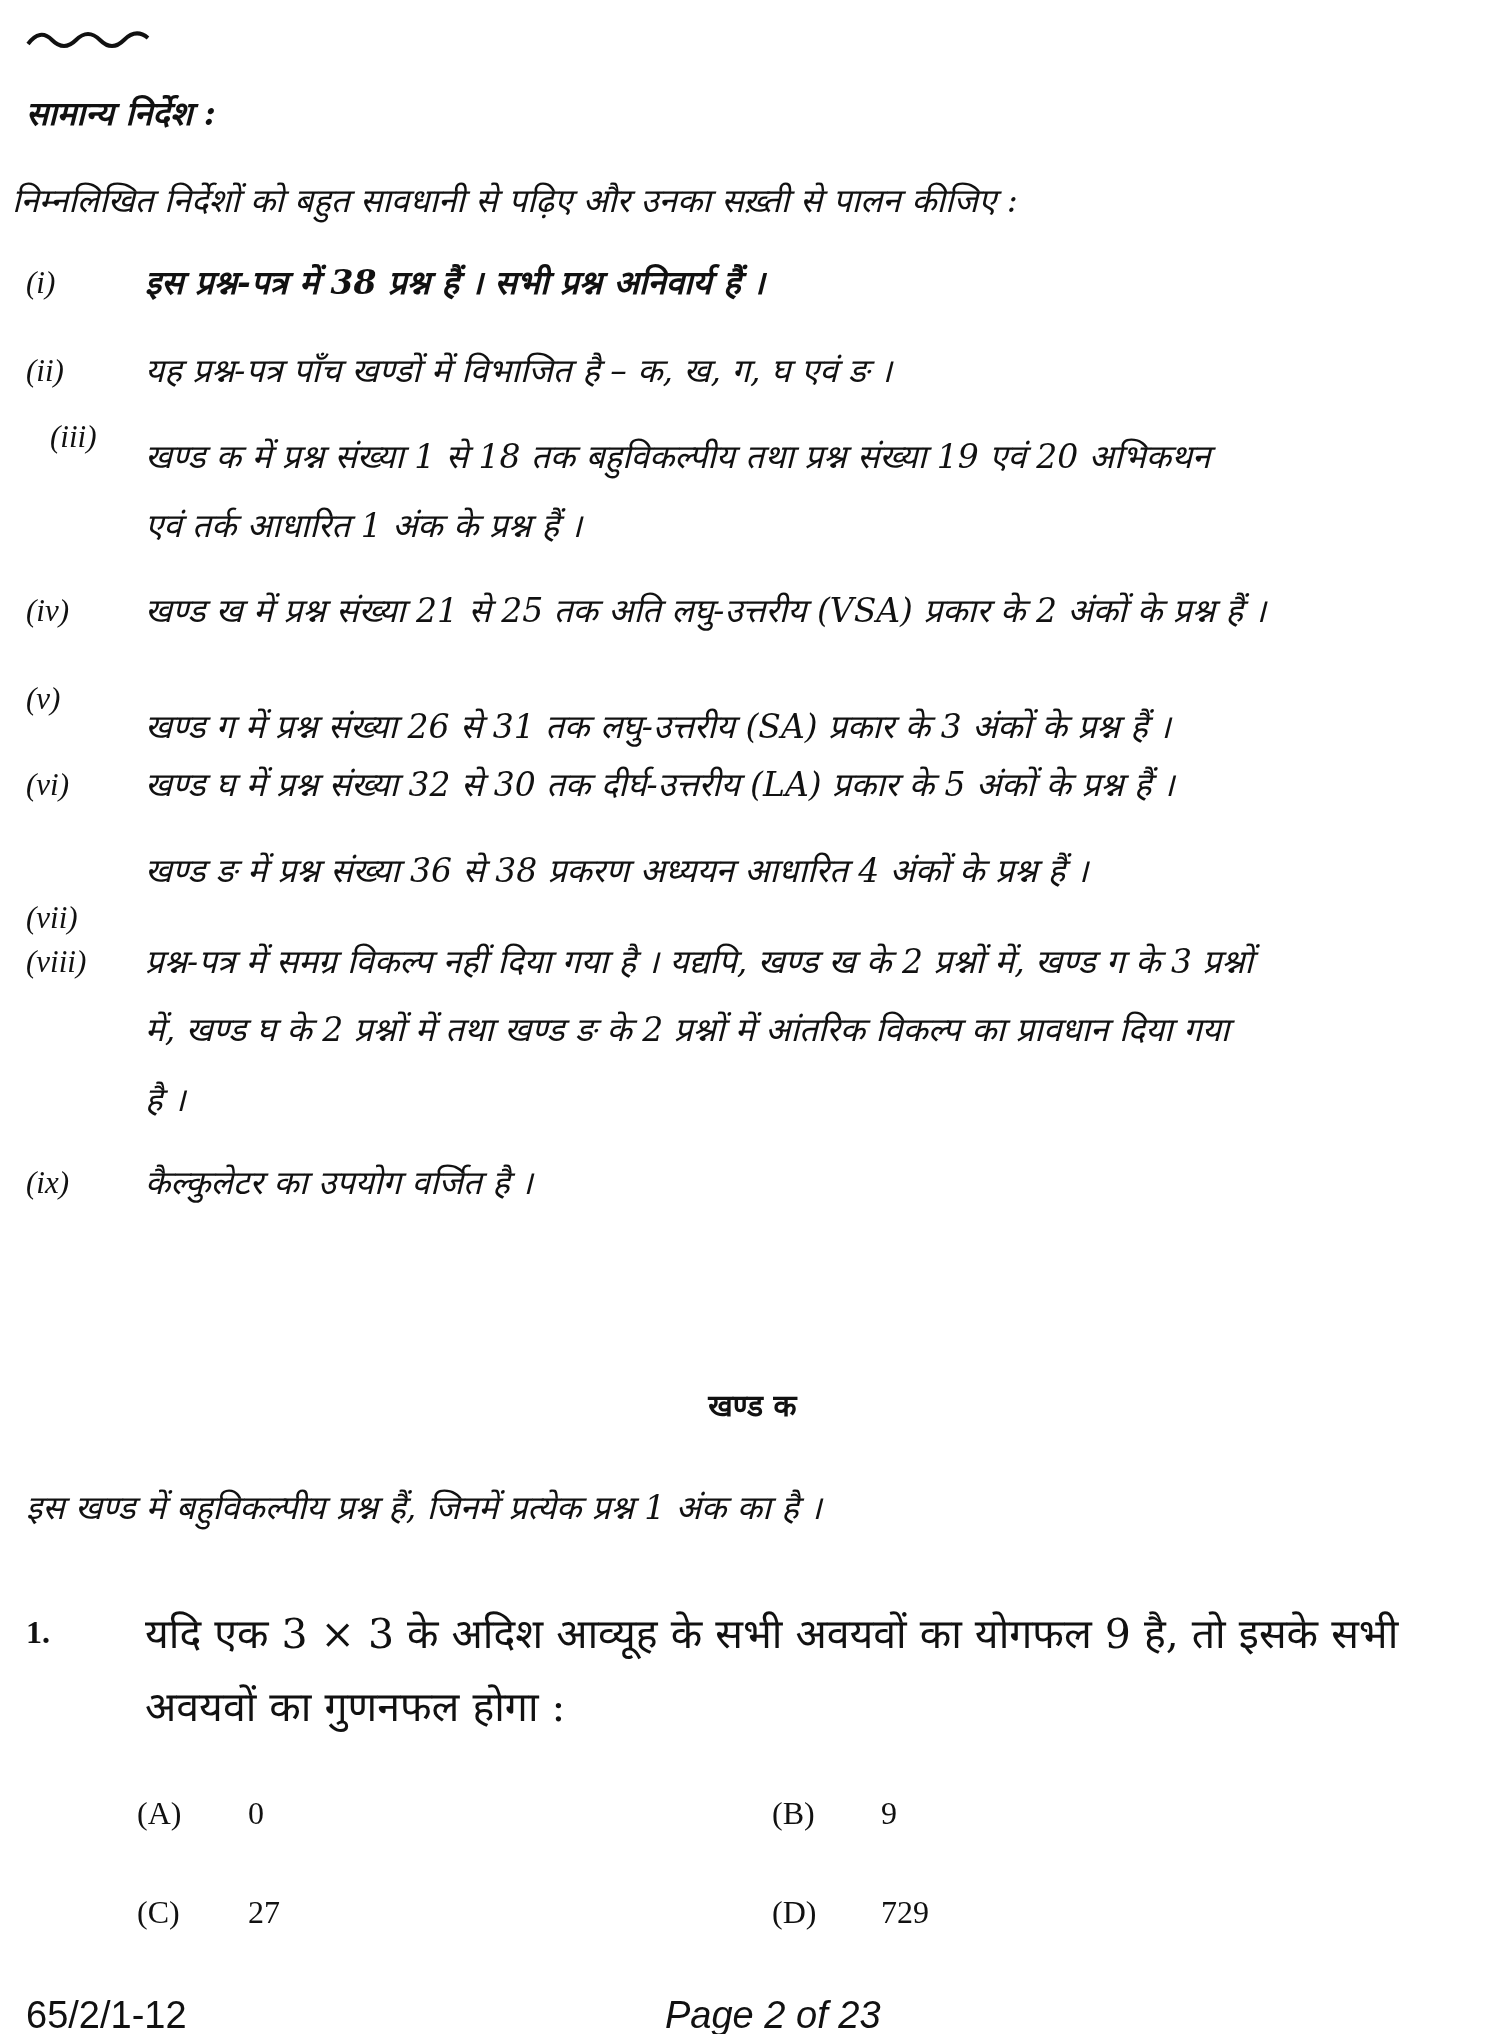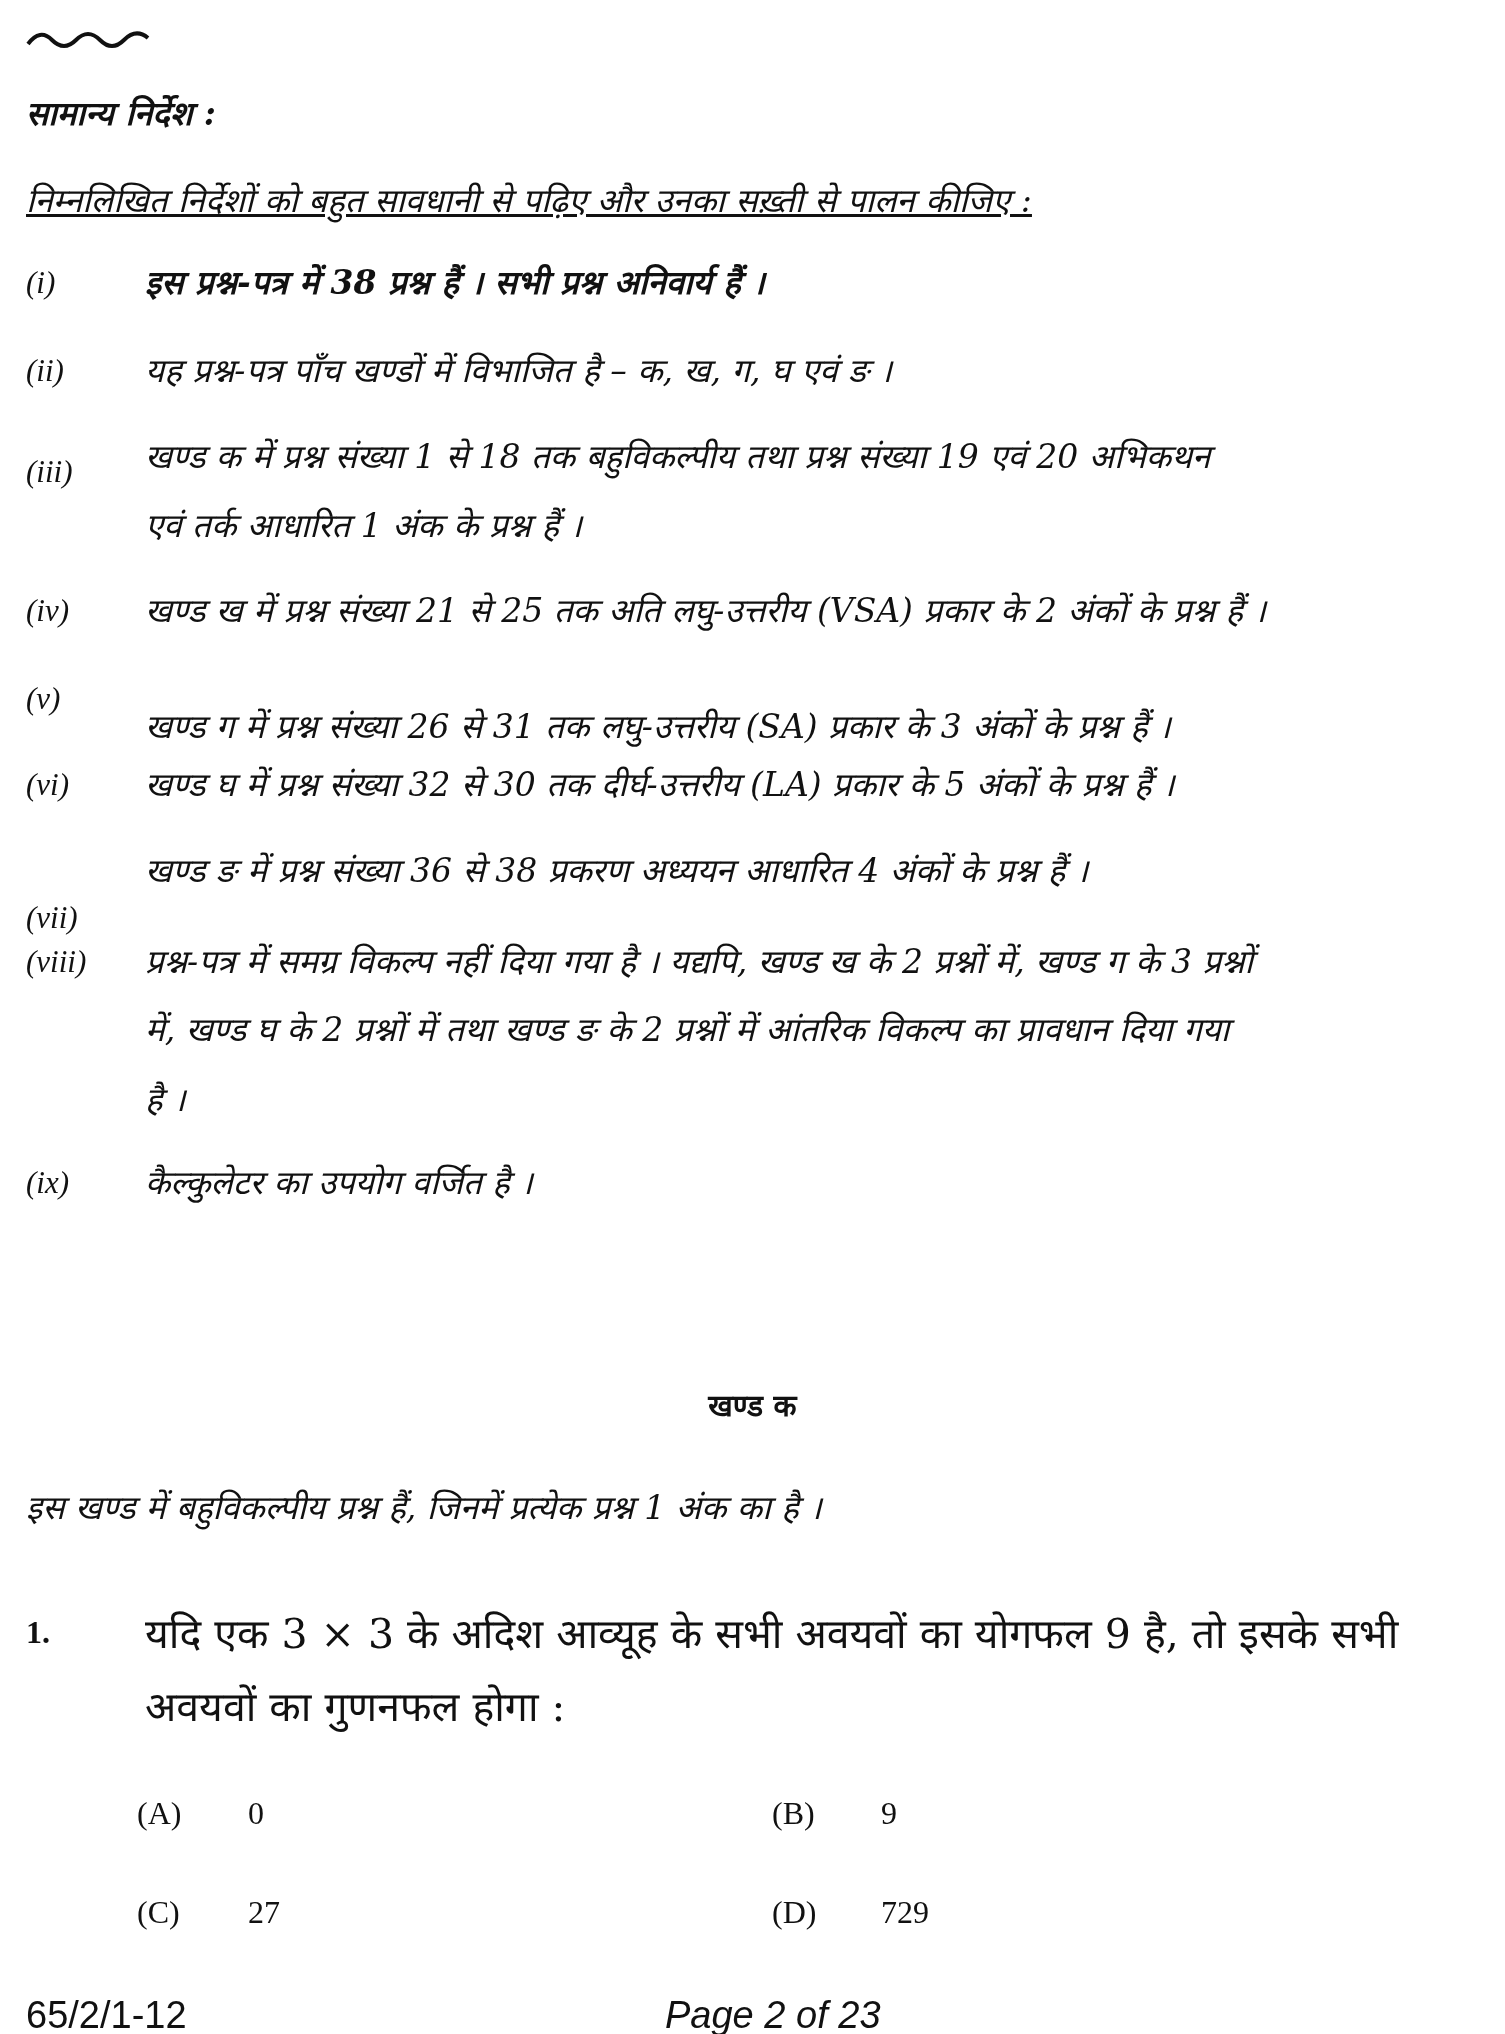--- a/index.html
+++ b/index.html
@@ -23,29 +23,29 @@
   .it { font-style: italic; }
 </style>
 </head>
 <body>
 
 <svg class="abs wave" viewBox="0 0 130 30">
   <path d="M2 20 Q 14 4, 26 16 T 50 16 T 74 16 T 98 16 T 122 14" fill="none" stroke="#111" stroke-width="4"></path>
 </svg>
 
 <div class="abs hi heading" style="left:26px; top:94px;">सामान्य निर्देश :</div>
-<div class="abs hi" style="left:26px; top:181px;text-decoration:underline;">निम्नलिखित निर्देशों को बहुत सावधानी से पढ़िए और उनका सख़्ती से पालन कीजिए :</div>
+<div class="abs hi" style="left:12px; top:181px;">निम्नलिखित निर्देशों को बहुत सावधानी से पढ़िए और उनका सख़्ती से पालन कीजिए :</div>
 
 <div class="abs num" style="top:263px;">(i)</div>
 <div class="abs hi txt b" style="top:263px;">इस प्रश्न-पत्र में 38 प्रश्न हैं । सभी प्रश्न अनिवार्य हैं ।</div>
 
 <div class="abs num" style="top:351px;">(ii)</div>
 <div class="abs hi txt" style="top:351px;">यह प्रश्न-पत्र पाँच खण्डों में विभाजित है – क, ख, ग, घ एवं ङ ।</div>
 
-<div class="abs num" style="top:452px;">(iii)</div>
+<div class="abs num" style="top:417px;margin-left:24px;">(iii)</div>
 <div class="abs hi txt" style="top:437px;">खण्ड क में प्रश्न संख्या 1 से 18 तक बहुविकल्पीय तथा प्रश्न संख्या 19 एवं 20 अभिकथन</div>
 <div class="abs hi txt" style="top:506px;">एवं तर्क आधारित 1 अंक के प्रश्न हैं ।</div>
 
 <div class="abs num" style="top:591px;">(iv)</div>
 <div class="abs hi txt" style="top:591px;">खण्ड ख में प्रश्न संख्या 21 से 25 तक अति लघु-उत्तरीय (VSA) प्रकार के 2 अंकों के प्रश्न हैं ।</div>
 
 <div class="abs num" style="top:679px;">(v)</div>
 <div class="abs hi txt" style="top:679px;margin-top:28px;">खण्ड ग में प्रश्न संख्या 26 से 31 तक लघु-उत्तरीय (SA) प्रकार के 3 अंकों के प्रश्न हैं ।</div>
 
 <div class="abs num" style="top:765px;">(vi)</div>

